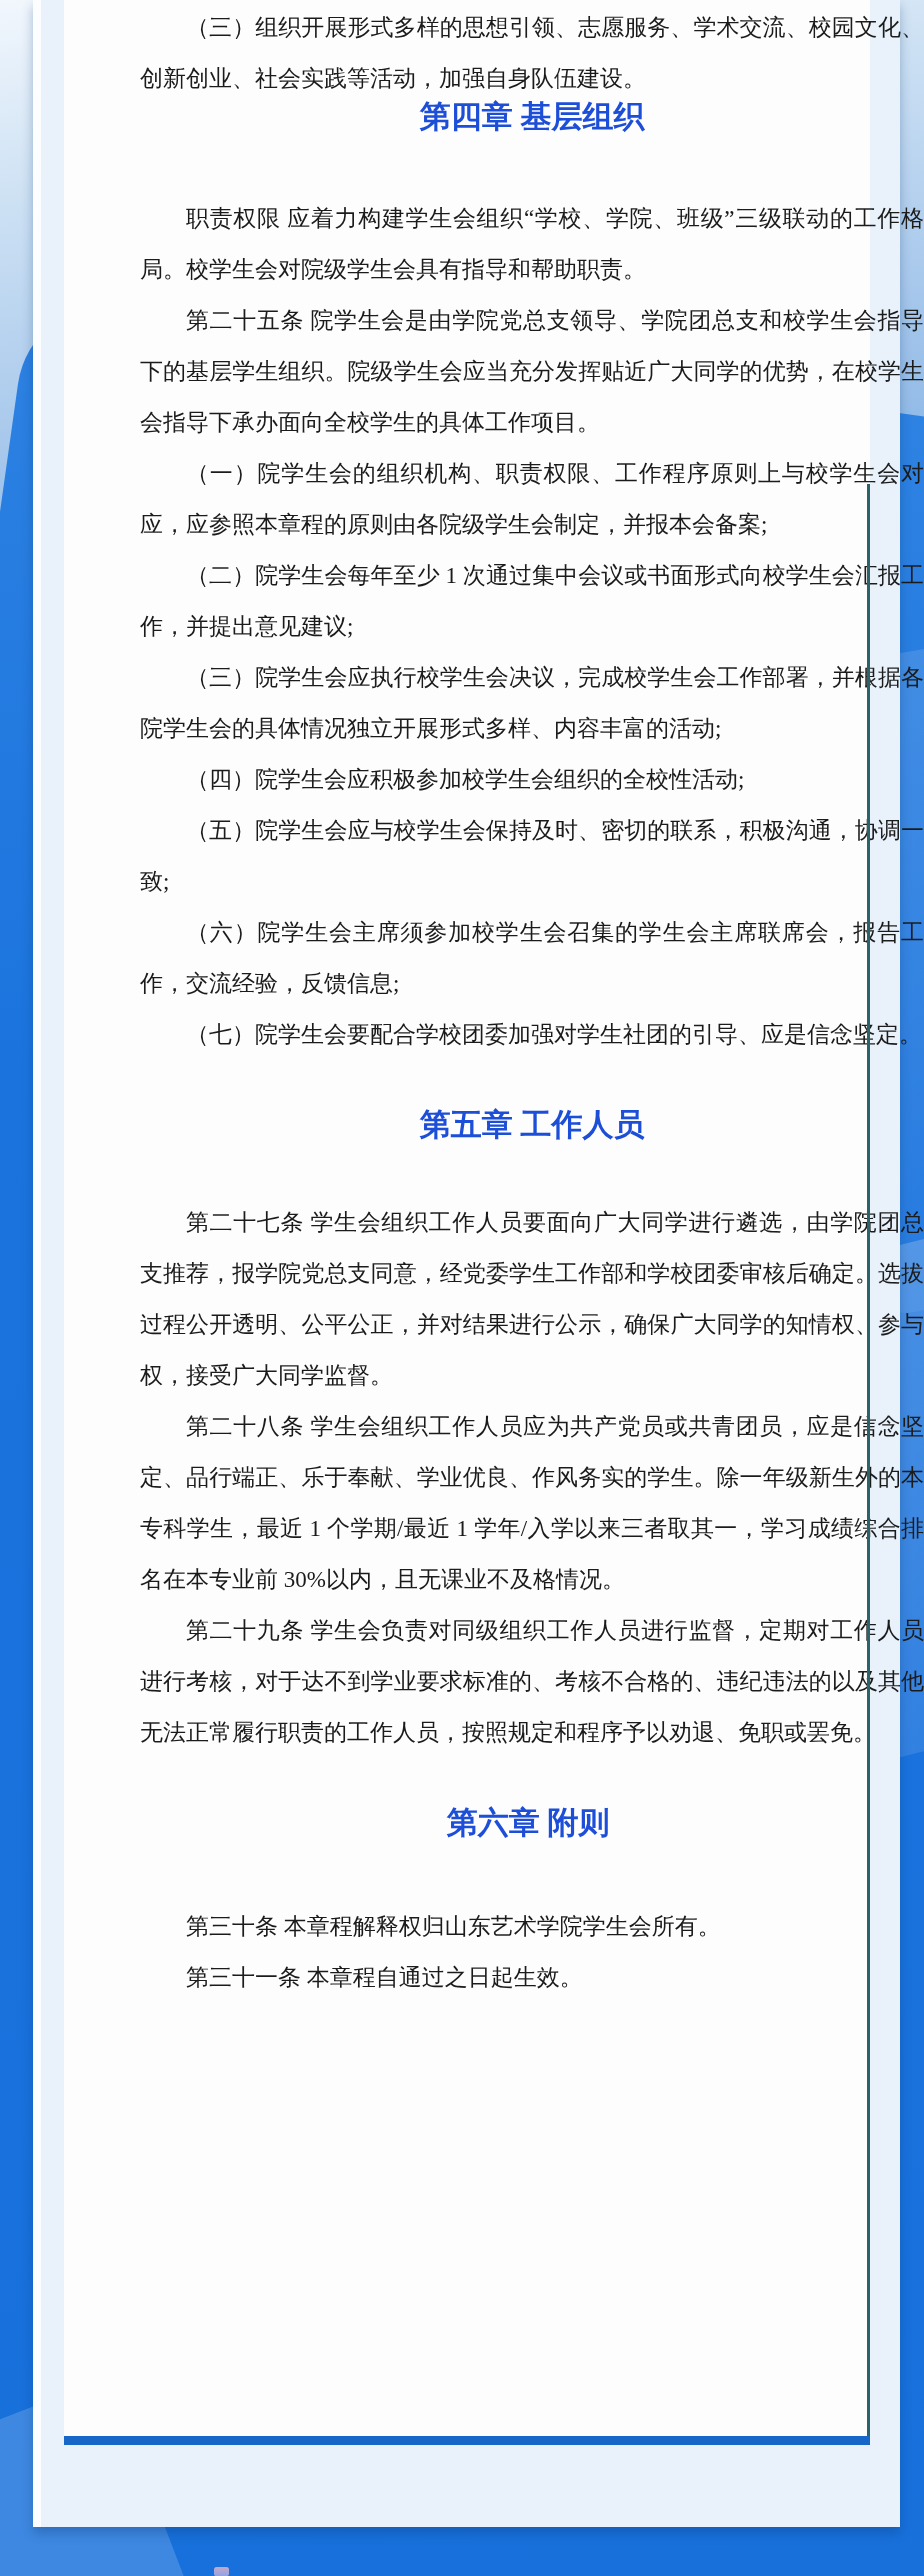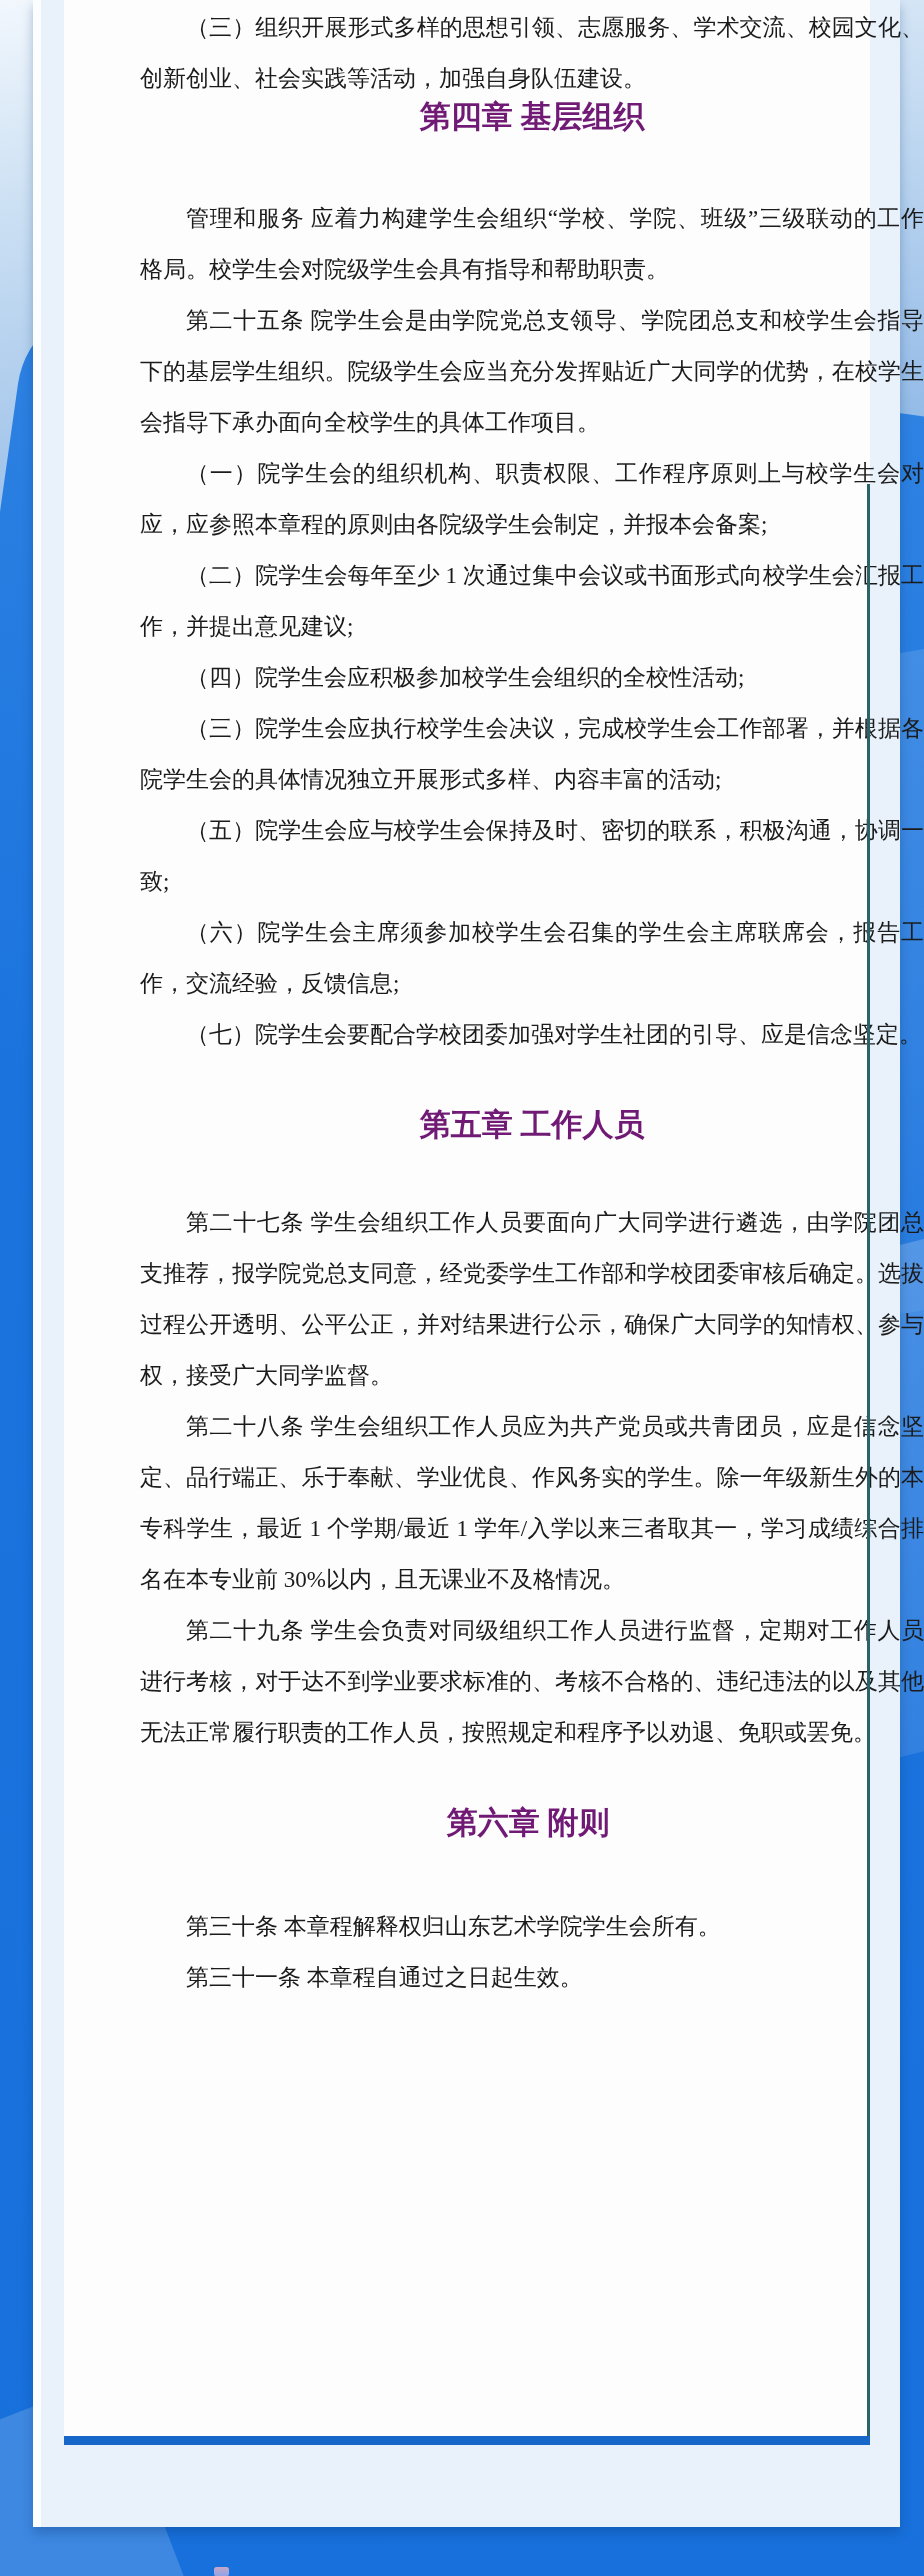--- a/index.html
+++ b/index.html
@@ -19,21 +19,21 @@
          border-left:8.6px solid #fbfdff;box-sizing:border-box;
          box-shadow:0 6px 10.3px rgba(8,54,110,0.30);}
   
   .card{position:absolute;left:64px;top:0;width:806px;height:2436px;background:#fdfdfe;}
   .card-right-border{position:absolute;left:867px;top:484px;width:3.4px;height:1953px;background:#2a6468;}
   .card-bottom-bar{position:absolute;left:64px;top:2436px;width:806px;height:9.4px;background:#1767c9;}
   
   .doc{position:absolute;left:76px;top:1.7px;width:784px;color:#1b1b1b;}
   .doc p{margin:0;}
   .doc .para{font-size:23px;line-height:51px;text-align:justify;text-justify:inter-ideograph;text-indent:2em;}
-  .doc .heading{font-size:31px;line-height:51px;font-weight:bold;text-align:center;color:#701a75;}
+  .doc .heading{font-size:31px;line-height:51px;font-weight:bold;text-align:center;color:#1d4ed8;}
   .doc .heading.h0{margin:-13px 0 51px 0;}
   .doc .heading.h1{margin:39px 0 47px 0;}
   .doc .heading.h2{margin:39px 8px 53px 0;}
   
   .bottom-peek{position:absolute;left:214px;top:2567px;width:15.4px;height:9.4px;border-radius:2.6px;
          background:linear-gradient(180deg,#c9a7c9,#8da4e6);}
 </style>
 </head>
 <body>
 
@@ -42,26 +42,26 @@
   <div class="bg-sheen right-top"></div>
   <div class="bg-sheen right-mid"></div>
   <div class="bg-sheen bottom-left"></div>
 
   <div class="panel"></div>
 
   <div class="card">
     <div class="doc">
         <p class="para">（三）组织开展形式多样的思想引领、志愿服务、学术交流、校园文化、创新创业、社会实践等活动，加强自身队伍建设。</p>
         <p class="heading h0">第四章 基层组织</p>
-        <p class="para">管理和服务 应着力构建学生会组织“学校、学院、班级”三级联动的工作格局。校学生会对院级学生会具有指导和帮助职责。</p>
+        <p class="para">职责权限 应着力构建学生会组织“学校、学院、班级”三级联动的工作格局。校学生会对院级学生会具有指导和帮助职责。</p>
         <p class="para">第二十五条 院学生会是由学院党总支领导、学院团总支和校学生会指导下的基层学生组织。院级学生会应当充分发挥贴近广大同学的优势，在校学生会指导下承办面向全校学生的具体工作项目。</p>
         <p class="para">（一）院学生会的组织机构、职责权限、工作程序原则上与校学生会对应，应参照本章程的原则由各院级学生会制定，并报本会备案;</p>
         <p class="para">（二）院学生会每年至少 1 次通过集中会议或书面形式向校学生会汇报工作，并提出意见建议;</p>
+        <p class="para">（三）院学生会应执行校学生会决议，完成校学生会工作部署，并根据各院学生会的具体情况独立开展形式多样、内容丰富的活动;</p>
         <p class="para">（四）院学生会应积极参加校学生会组织的全校性活动;</p>
-        <p class="para">（三）院学生会应执行校学生会决议，完成校学生会工作部署，并根据各院学生会的具体情况独立开展形式多样、内容丰富的活动;</p>
         <p class="para">（五）院学生会应与校学生会保持及时、密切的联系，积极沟通，协调一致;</p>
         <p class="para">（六）院学生会主席须参加校学生会召集的学生会主席联席会，报告工作，交流经验，反馈信息;</p>
         <p class="para">（七）院学生会要配合学校团委加强对学生社团的引导、应是信念坚定。</p>
         <p class="heading h1">第五章 工作人员</p>
         <p class="para">第二十七条 学生会组织工作人员要面向广大同学进行遴选，由学院团总支推荐，报学院党总支同意，经党委学生工作部和学校团委审核后确定。选拔过程公开透明、公平公正，并对结果进行公示，确保广大同学的知情权、参与权，接受广大同学监督。</p>
         <p class="para">第二十八条 学生会组织工作人员应为共产党员或共青团员，应是信念坚定、品行端正、乐于奉献、学业优良、作风务实的学生。除一年级新生外的本专科学生，最近 1 个学期/最近 1 学年/入学以来三者取其一，学习成绩综合排名在本专业前 30%以内，且无课业不及格情况。</p>
         <p class="para">第二十九条 学生会负责对同级组织工作人员进行监督，定期对工作人员进行考核，对于达不到学业要求标准的、考核不合格的、违纪违法的以及其他无法正常履行职责的工作人员，按照规定和程序予以劝退、免职或罢免。</p>
         <p class="heading h2">第六章 附则</p>
         <p class="para">第三十条 本章程解释权归山东艺术学院学生会所有。</p>
         <p class="para">第三十一条 本章程自通过之日起生效。</p>

